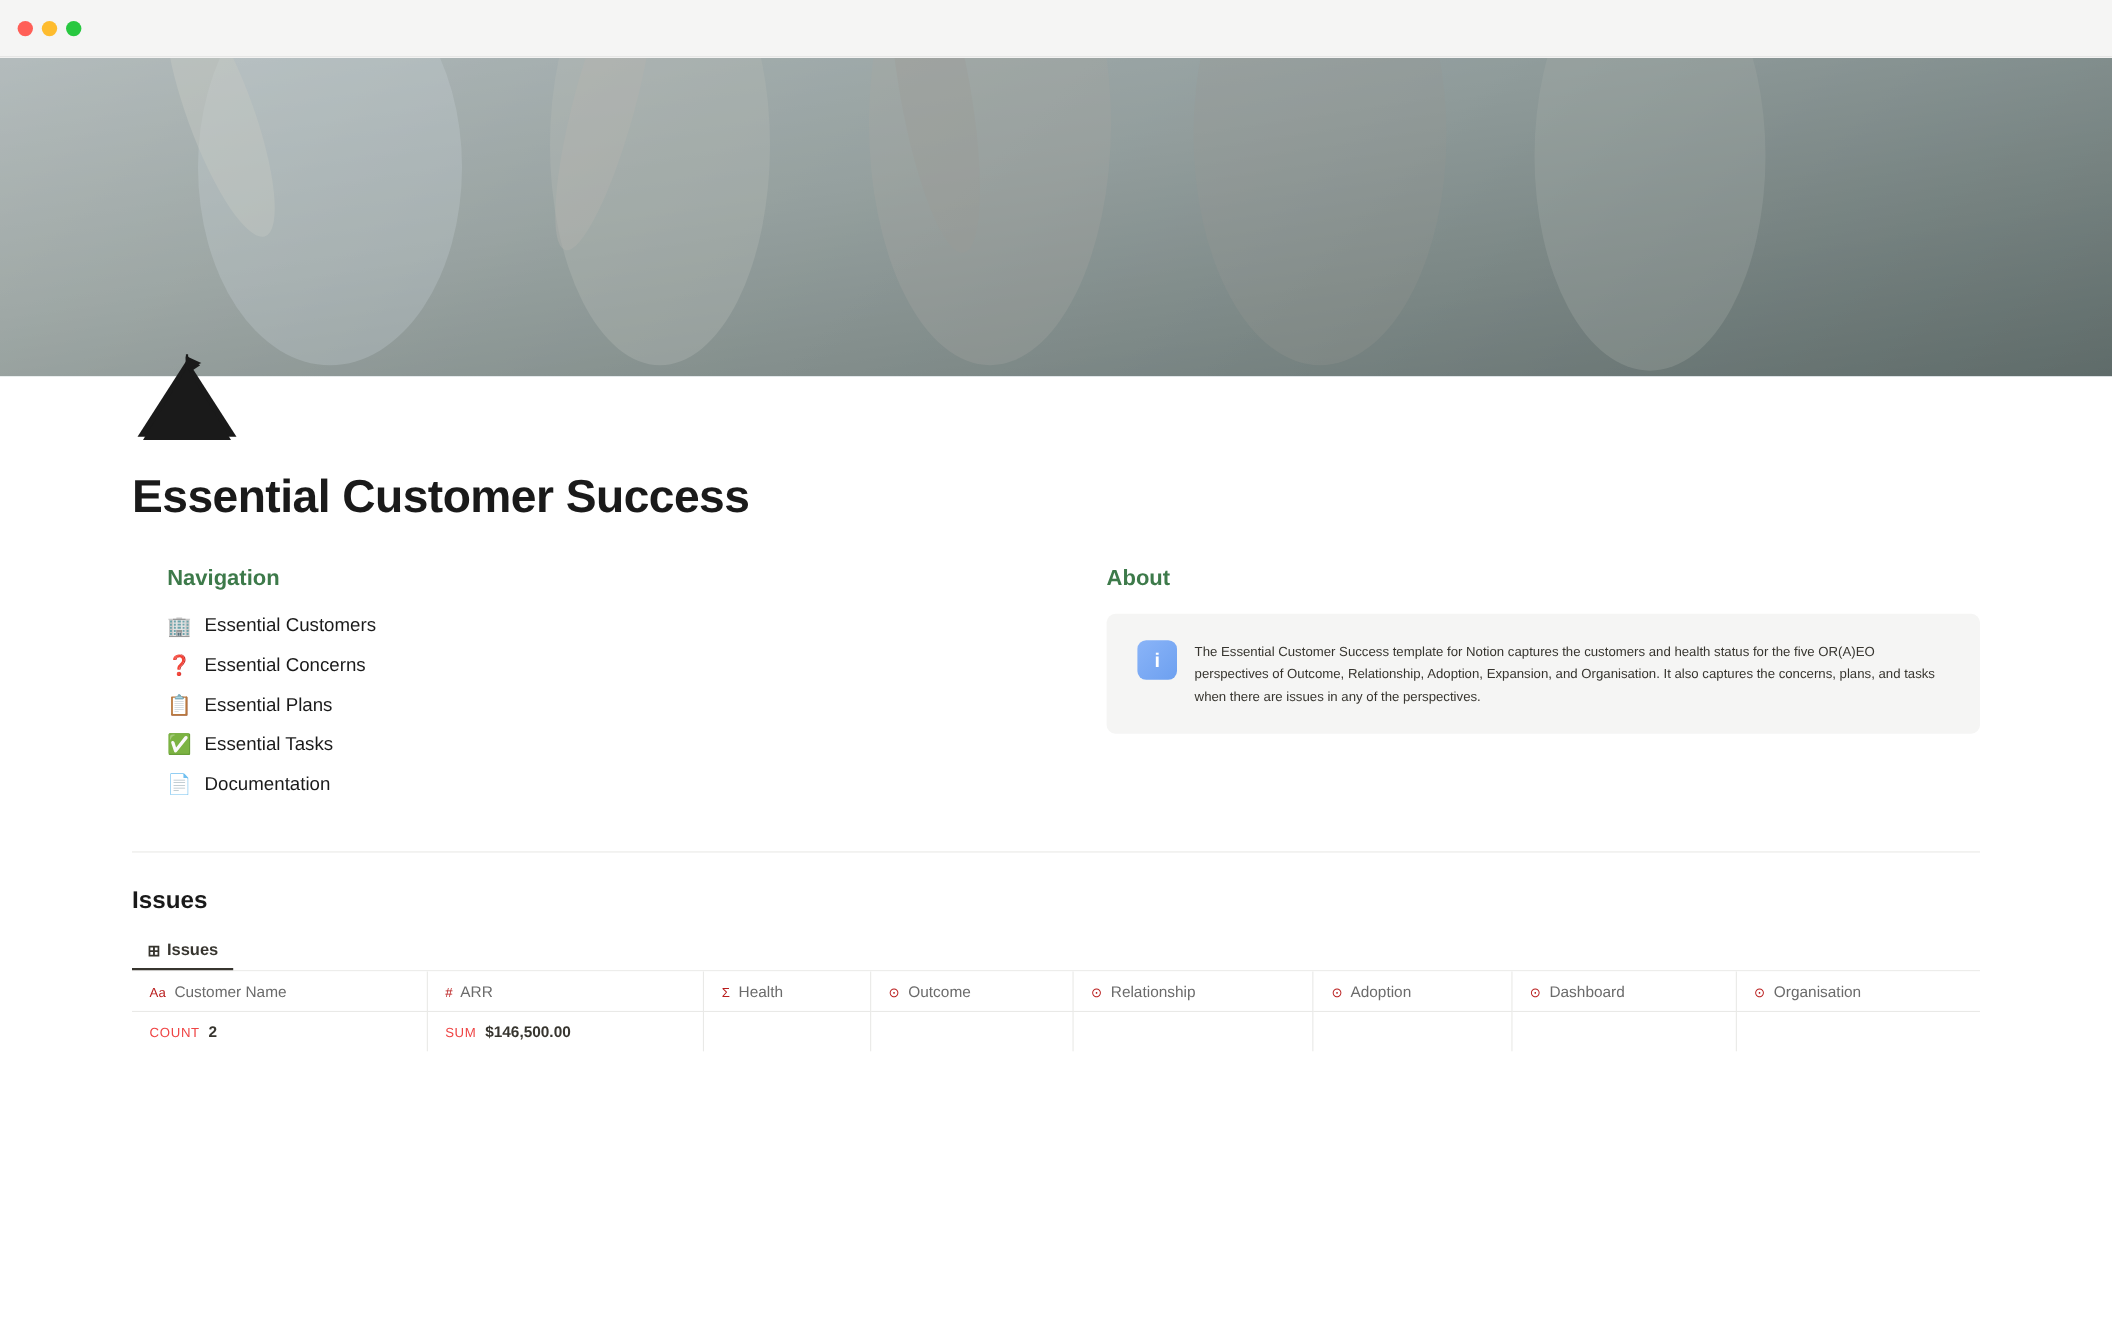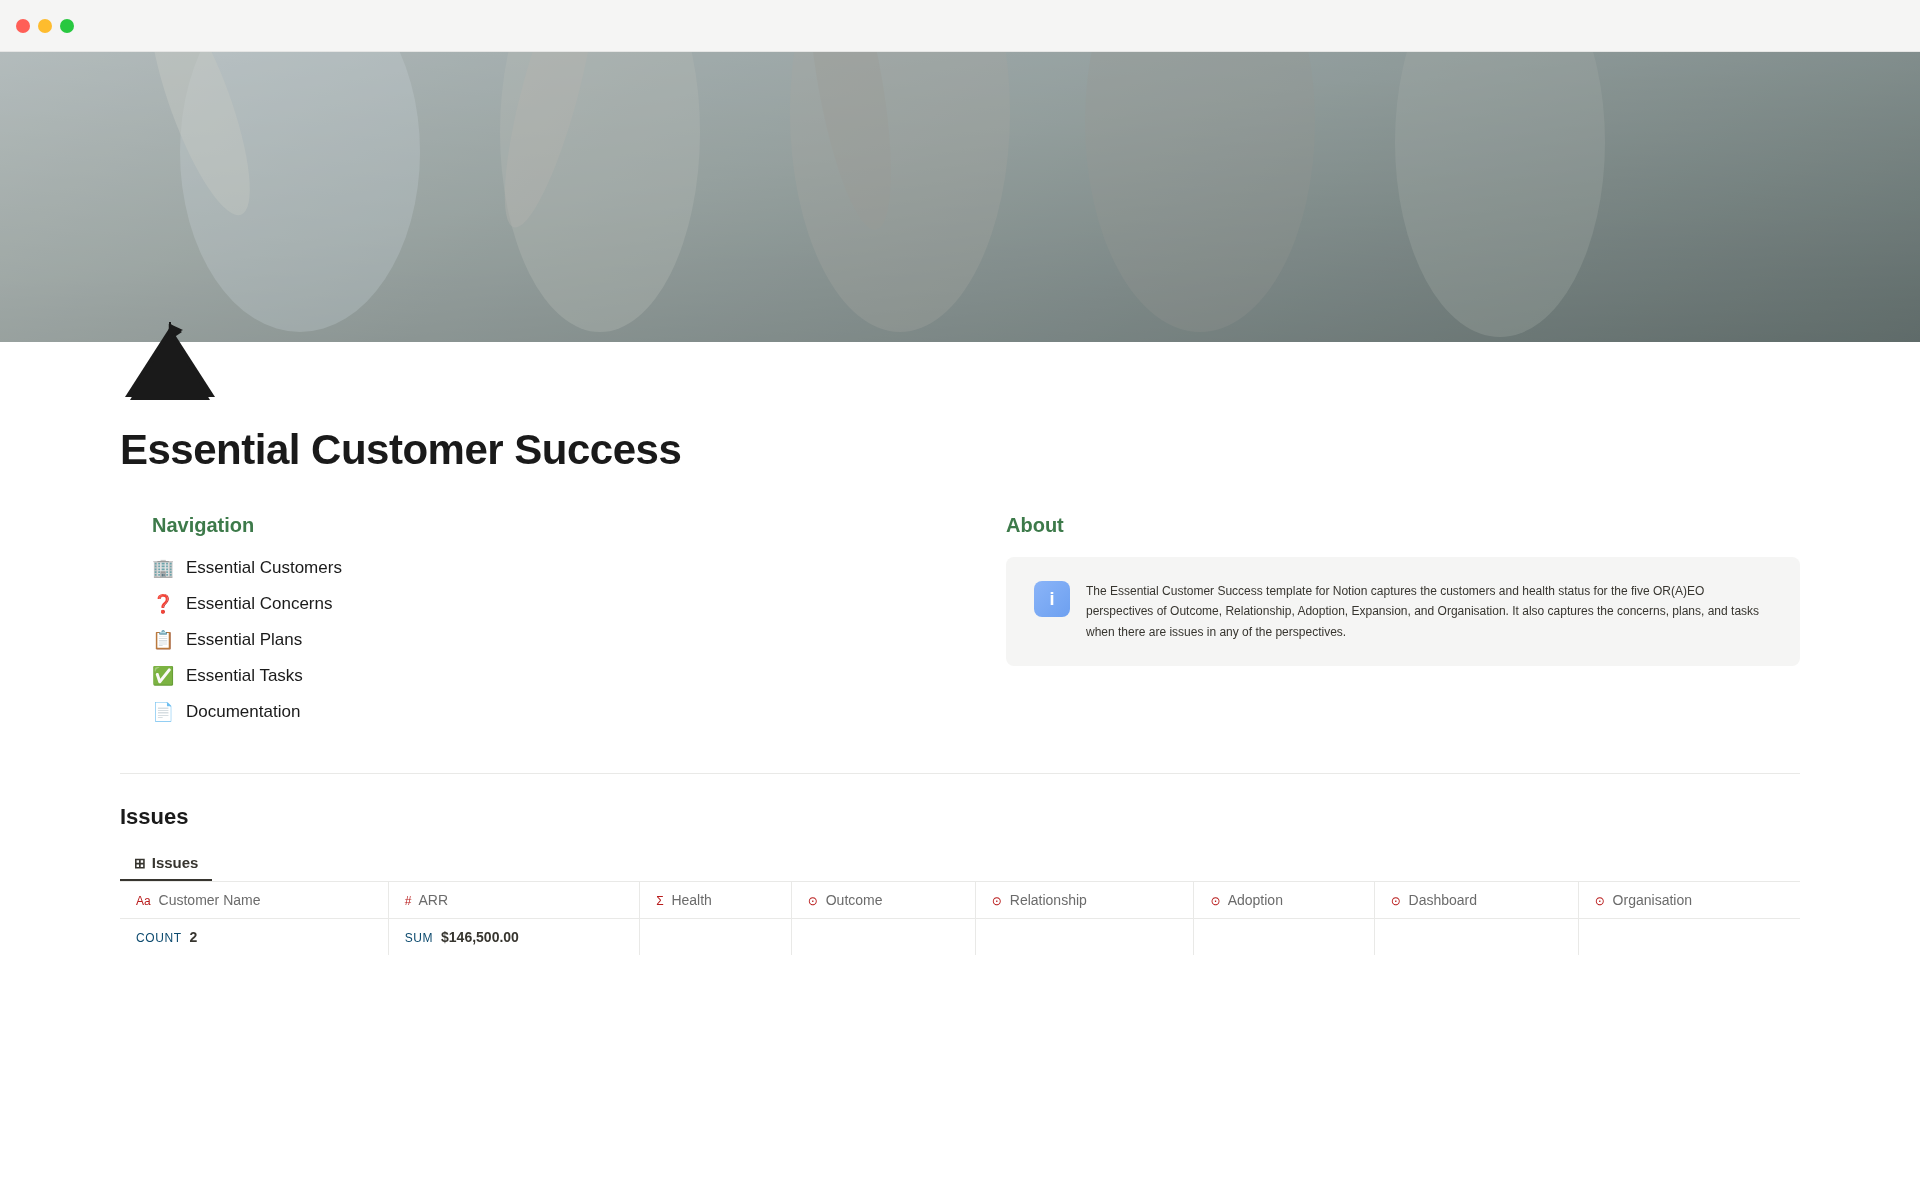--- a/index.html
+++ b/index.html
@@ -219,21 +219,21 @@
     .footer-row td {
       color: #9b9a97;
       font-size: 14px;
       border-top: 1px solid #e9e9e7;
       border-bottom: none;
     }
     .footer-label {
       font-size: 12px;
       text-transform: uppercase;
       letter-spacing: 0.05em;
-      color: #0c4a6e;
+      color: #ef4444;
       margin-right: 4px;
     }
     .footer-value {
       font-weight: 600;
       color: #37352f;
     }
 
     
     .table-scroll {
       overflow-x: auto;

